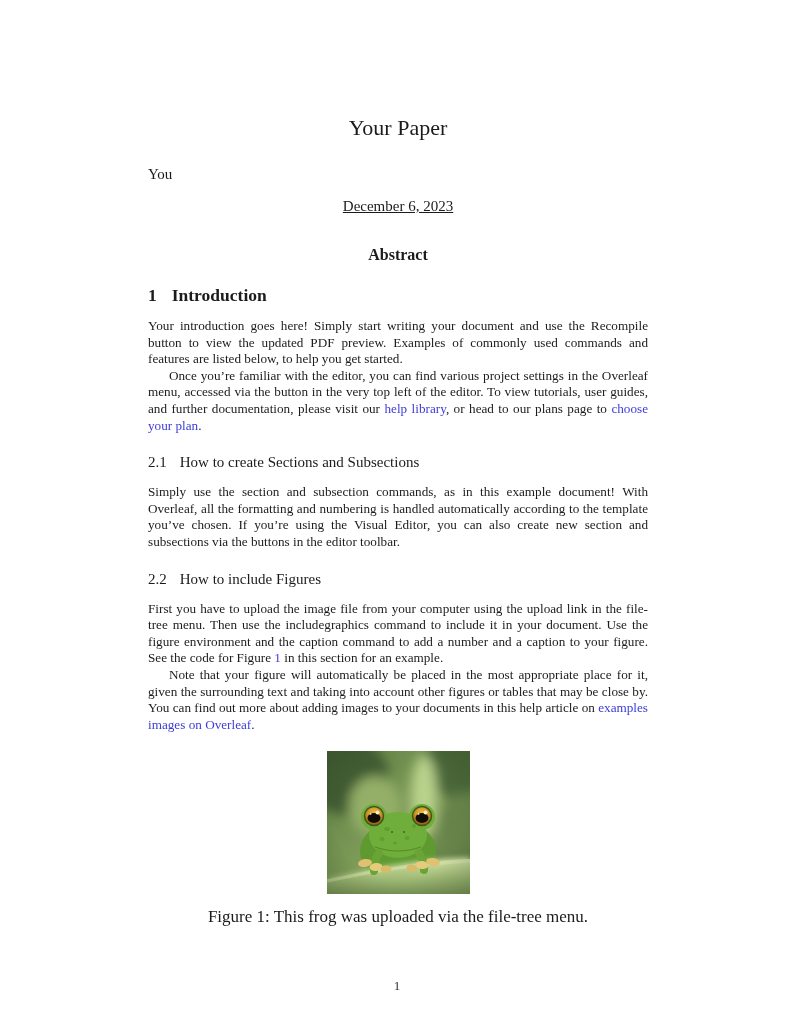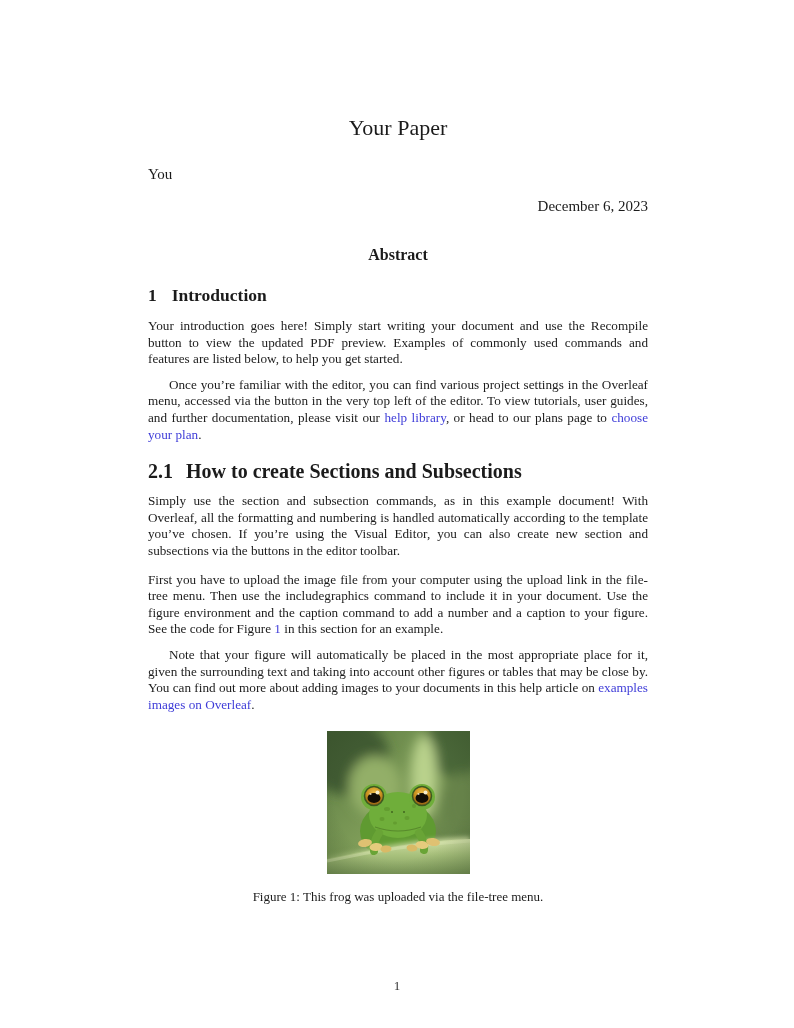--- a/index.html
+++ b/index.html
@@ -24,23 +24,24 @@
     line-height: 26px;
   }
   .doc-author {
     margin-top: 24px;
     text-align: left;
     font-size: 15px;
     line-height: 19px;
   }
   .doc-date {
     margin-top: 13px;
-    text-align: right;
+    text-align: center;
     font-size: 15px;
     line-height: 19px;
+    text-decoration: underline;
   }
   .abstract-heading {
     margin-top: 30px;
     text-align: center;
     font-size: 16px;
     font-weight: bold;
     line-height: 17px;
   }
   .abstract-body {
     margin: 5px 30px 0 29px;
@@ -50,49 +51,49 @@
   }
   h2.sec {
     margin: 21px 0 0 0;
     font-size: 17.5px;
     font-weight: bold;
     line-height: 22px;
   }
   h2.sec .num { margin-right: 15px; }
   h3.subsec {
     margin: 19px 0 0 0;
-    font-size: 20px;
-    font-weight: bold;
+    font-size: 15px;
+    font-weight: normal;
     line-height: 19px;
   }
   h3.subsec .num { margin-right: 13px; }
   p.body {
     margin: 12px 0 0 0;
     font-size: 13.2px;
     line-height: 16.6px;
     text-align: justify;
   }
   p.body.cont {
-    margin-top: 9px;
+    margin-top: 0;
     text-indent: 21px;
   }
   a.doclink {
     color: var(--link-color, #3e3cd8);
     text-decoration: none;
     cursor: pointer;
   }
   .figure-block {
     margin: 18px 0 0 0;
     text-align: center;
   }
   .frog-img { display: inline-block; vertical-align: top; }
   .caption {
     margin-top: 14px;
     text-align: center;
-    font-size: 13px;
+    font-size: 17px;
     line-height: 17px;
   }
   .page-number {
     position: absolute;
     left: 0;
     right: 0;
     bottom: 34px;
     text-align: center;
     font-size: 13.2px;
     color: #333333;
@@ -113,20 +114,21 @@
 
   <p class="body">Your introduction goes here! Simply start writing your document and use the Recompile button to view the updated PDF preview. Examples of commonly used commands and features are listed below, to help you get started.</p>
 
   <p class="body cont"><span>Once you’re familiar with the editor, you can find various project settings in the Overleaf menu, accessed via the button in the very top left of the editor. To view tutorials, user guides, and further documentation, please visit our </span><a class="doclink">help library</a><span>, or head to our plans page to </span><a class="doclink">choose your plan</a><span>.</span></p>
 
 
   <h3 class="subsec"><span class="num">2.1</span><span>How to create Sections and Subsections</span></h3>
 
   <p class="body">Simply use the section and subsection commands, as in this example document! With Overleaf, all the formatting and numbering is handled automatically according to the template you’ve chosen. If you’re using the Visual Editor, you can also create new section and subsections via the buttons in the editor toolbar.</p>
 
+  <h3 class="subsec"><span class="num">2.2</span><span>How to include Figures</span></h3>
 
   <p class="body"><span>First you have to upload the image file from your computer using the upload link in the file-tree menu. Then use the includegraphics command to include it in your document. Use the figure environment and the caption command to add a number and a caption to your figure. See the code for Figure </span><a class="doclink">1</a><span> in this section for an example.</span></p>
 
   <p class="body cont"><span>Note that your figure will automatically be placed in the most appropriate place for it, given the surrounding text and taking into account other figures or tables that may be close by. You can find out more about adding images to your documents in this help article on </span><a class="doclink">examples images on Overleaf</a><span>.</span></p>
 
   <figure class="figure-block" style="margin-left:0;margin-right:0;">
     <svg class="frog-img" width="143" height="143" viewBox="0 0 143 143" aria-hidden="true">
       <defs>
         <linearGradient id="bgGrad" x1="0" y1="0" x2="1" y2="1">
           <stop offset="0" stop-color="#5c7b42"></stop>

